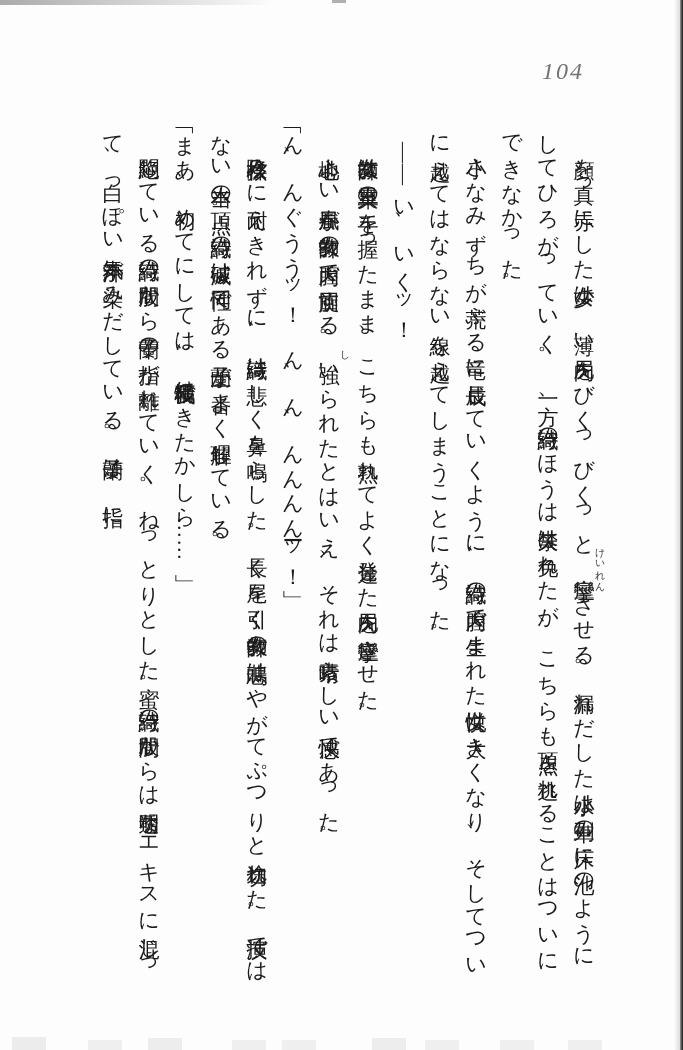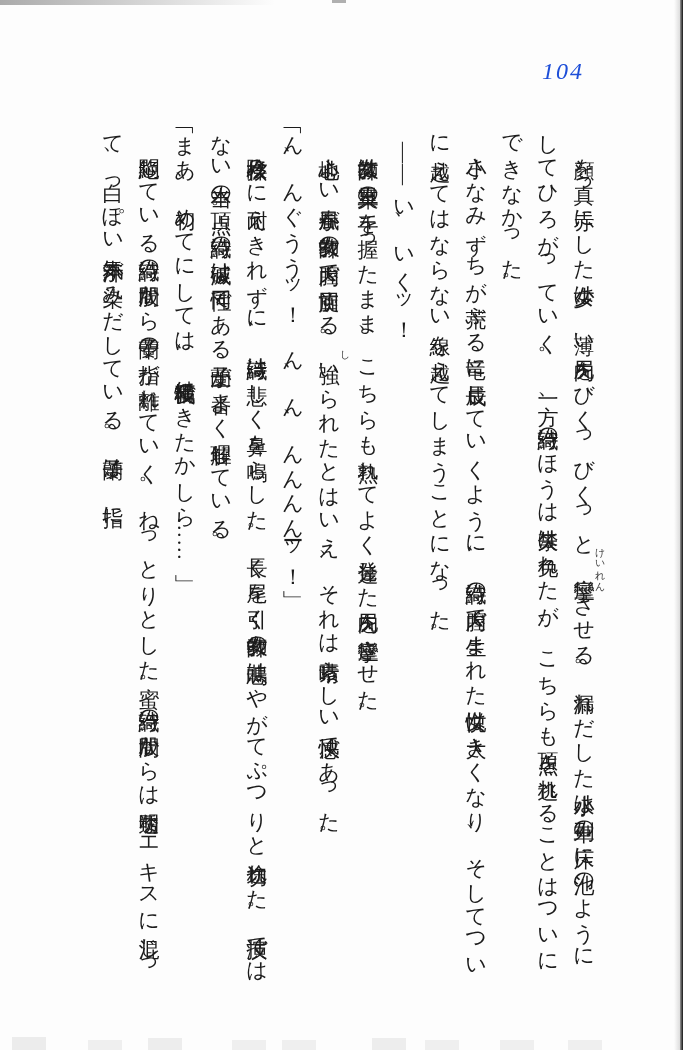--- a/index.html
+++ b/index.html
@@ -14,21 +14,21 @@
     background: #fdfdfd;
     overflow: hidden;
     font-family: "Liberation Serif", "DejaVu Serif", serif;
   }
   .page-number {
     position: absolute;
     top: 58px;
     left: 542px;
     font-size: 24px;
     font-style: italic;
-    color: #1d4ed8;
+    color: #737373;
     letter-spacing: 2px;
   }
   .text-block {
     position: absolute;
     top: 120px;
     right: 78px;
     height: 856px;
     writing-mode: vertical-rl;
     -webkit-writing-mode: vertical-rl;
     text-orientation: mixed;

